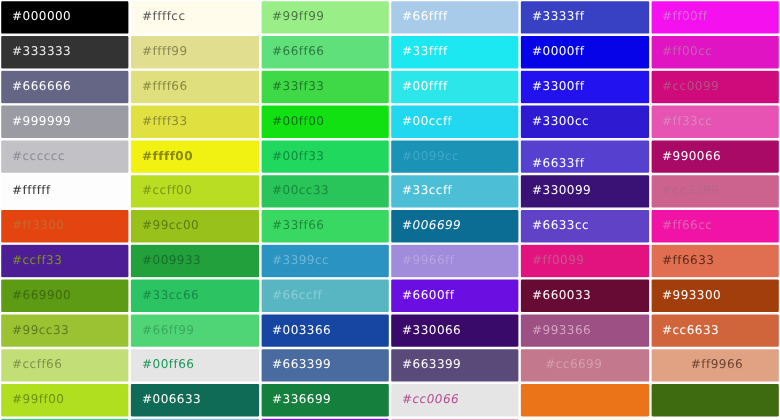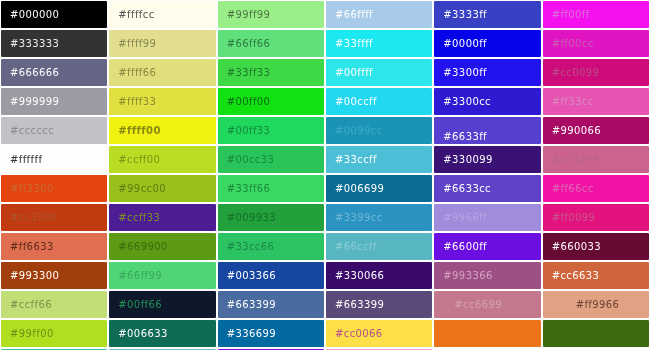--- a/index.html
+++ b/index.html
@@ -156,31 +156,28 @@
     <div class="swatch" style="background-color: rgb(228, 69, 16);">
       <span class="swatch-label" style="color: rgb(201, 104, 46);">#ff3300</span>
     </div>
     <div class="swatch" style="background-color: rgb(152, 193, 28);">
       <span class="swatch-label" style="color: rgb(93, 123, 20); text-align: center;">#99cc00</span>
     </div>
     <div class="swatch" style="background-color: rgb(57, 216, 98);">
       <span class="swatch-label" style="color: rgb(29, 138, 60); text-align: right;">#33ff66</span>
     </div>
     <div class="swatch" style="background-color: rgb(12, 109, 148);">
-      <span class="swatch-label" style="color: rgb(255, 255, 255);">#006699</span>
+      <span class="swatch-label" style="color: rgb(255, 255, 255); font-style: italic;">#006699</span>
     </div>
     <div class="swatch" style="background-color: rgb(95, 66, 198);">
       <span class="swatch-label" style="color: rgb(255, 255, 255);">#6633cc</span>
     </div>
     <div class="swatch" style="background-color: rgb(240, 19, 165);">
       <span class="swatch-label" style="color: rgb(221, 103, 181);">#ff66cc</span>
     </div>
-    <div class="swatch" style="background-color: rgb(194, 58, 16);">
-      <span class="swatch-label" style="color: rgb(168, 85, 45);">#cc3300</span>
-    </div>
     <div class="swatch" style="background-color: #4c1d95;">
       <span class="swatch-label" style="color: rgb(125, 145, 34);">#ccff33</span>
     </div>
     <div class="swatch" style="background-color: rgb(34, 160, 59);">
       <span class="swatch-label" style="color: rgb(20, 112, 42);">#009933</span>
     </div>
     <div class="swatch" style="background-color: rgb(43, 147, 193);">
       <span class="swatch-label" style="color: rgb(111, 182, 214);">#3399cc</span>
     </div>
     <div class="swatch" style="background-color: rgb(161, 139, 219);">
@@ -203,63 +200,66 @@
     </div>
     <div class="swatch" style="background-color: rgb(106, 14, 226);">
       <span class="swatch-label" style="color: rgb(255, 255, 255);">#6600ff</span>
     </div>
     <div class="swatch" style="background-color: rgb(104, 11, 52);">
       <span class="swatch-label" style="color: rgb(255, 255, 255);">#660033</span>
     </div>
     <div class="swatch" style="background-color: rgb(162, 62, 12);">
       <span class="swatch-label" style="color: rgb(255, 255, 255);">#993300</span>
     </div>
+    <div class="swatch" style="background-color: rgb(154, 194, 51);">
+      <span class="swatch-label" style="color: rgb(94, 122, 33);">#99cc33</span>
+    </div>
     <div class="swatch" style="background-color: rgb(79, 212, 118);">
       <span class="swatch-label" style="color: rgb(58, 168, 94);">#66ff99</span>
     </div>
     <div class="swatch" style="background-color: rgb(23, 70, 162);">
       <span class="swatch-label" style="color: rgb(255, 255, 255);">#003366</span>
     </div>
     <div class="swatch" style="background-color: rgb(57, 10, 106);">
       <span class="swatch-label" style="color: rgb(255, 255, 255);">#330066</span>
     </div>
     <div class="swatch" style="background-color: rgb(156, 80, 132);">
       <span class="swatch-label" style="color: rgb(212, 162, 192);">#993366</span>
     </div>
     <div class="swatch" style="background-color: rgb(208, 101, 60);">
       <span class="swatch-label" style="color: rgb(255, 255, 255);">#cc6633</span>
     </div>
     <div class="swatch" style="background-color: rgb(194, 223, 119);">
       <span class="swatch-label" style="color: rgb(127, 145, 71);">#ccff66</span>
     </div>
-    <div class="swatch" style="background-color: #0f172a;">
+    <div class="swatch" style="background-color: #e5e5e5;">
       <span class="swatch-label" style="color: rgb(28, 148, 88);">#00ff66</span>
     </div>
     <div class="swatch" style="background-color: rgb(74, 107, 160);">
       <span class="swatch-label" style="color: rgb(255, 255, 255);">#663399</span>
     </div>
     <div class="swatch" style="background-color: rgb(90, 74, 121);">
       <span class="swatch-label" style="color: rgb(255, 255, 255);">#663399</span>
     </div>
     <div class="swatch" style="background-color: rgb(196, 120, 142); padding-left: 11px;">
       <span class="swatch-label" style="color: rgb(214, 159, 174);">#cc6699</span>
     </div>
     <div class="swatch" style="background-color: rgb(224, 162, 131);">
       <span class="swatch-label" style="color: rgb(110, 66, 48); margin-left: 24px;">#ff9966</span>
     </div>
     <div class="swatch" style="background-color: rgb(176, 223, 32);">
       <span class="swatch-label" style="color: rgb(111, 143, 23);">#99ff00</span>
     </div>
     <div class="swatch" style="background-color: rgb(16, 107, 86);">
       <span class="swatch-label" style="color: rgb(255, 255, 255);">#006633</span>
     </div>
-    <div class="swatch" style="background-color: #0369a1;">
+    <div class="swatch" style="background-color: #15803d;">
       <span class="swatch-label" style="color: rgb(255, 255, 255);">#336699</span>
     </div>
-    <div class="swatch" style="background-color: #fde047;">
+    <div class="swatch" style="background-color: #e5e5e5; font-style: italic;">
       <span class="swatch-label" style="color: rgb(180, 76, 146);">#cc0066</span>
     </div>
     <div class="swatch" style="background-color: rgb(235, 116, 24);">
       <span class="swatch-label" style="color: rgb(255, 255, 255);"></span>
     </div>
     <div class="swatch" style="background-color: rgb(63, 107, 16);">
       <span class="swatch-label" style="color: rgb(255, 255, 255);"></span>
     </div>
     <div class="swatch" style="background-color: rgb(77, 189, 150);">
       <span class="swatch-label" style="color: rgb(255, 255, 255);"></span>

